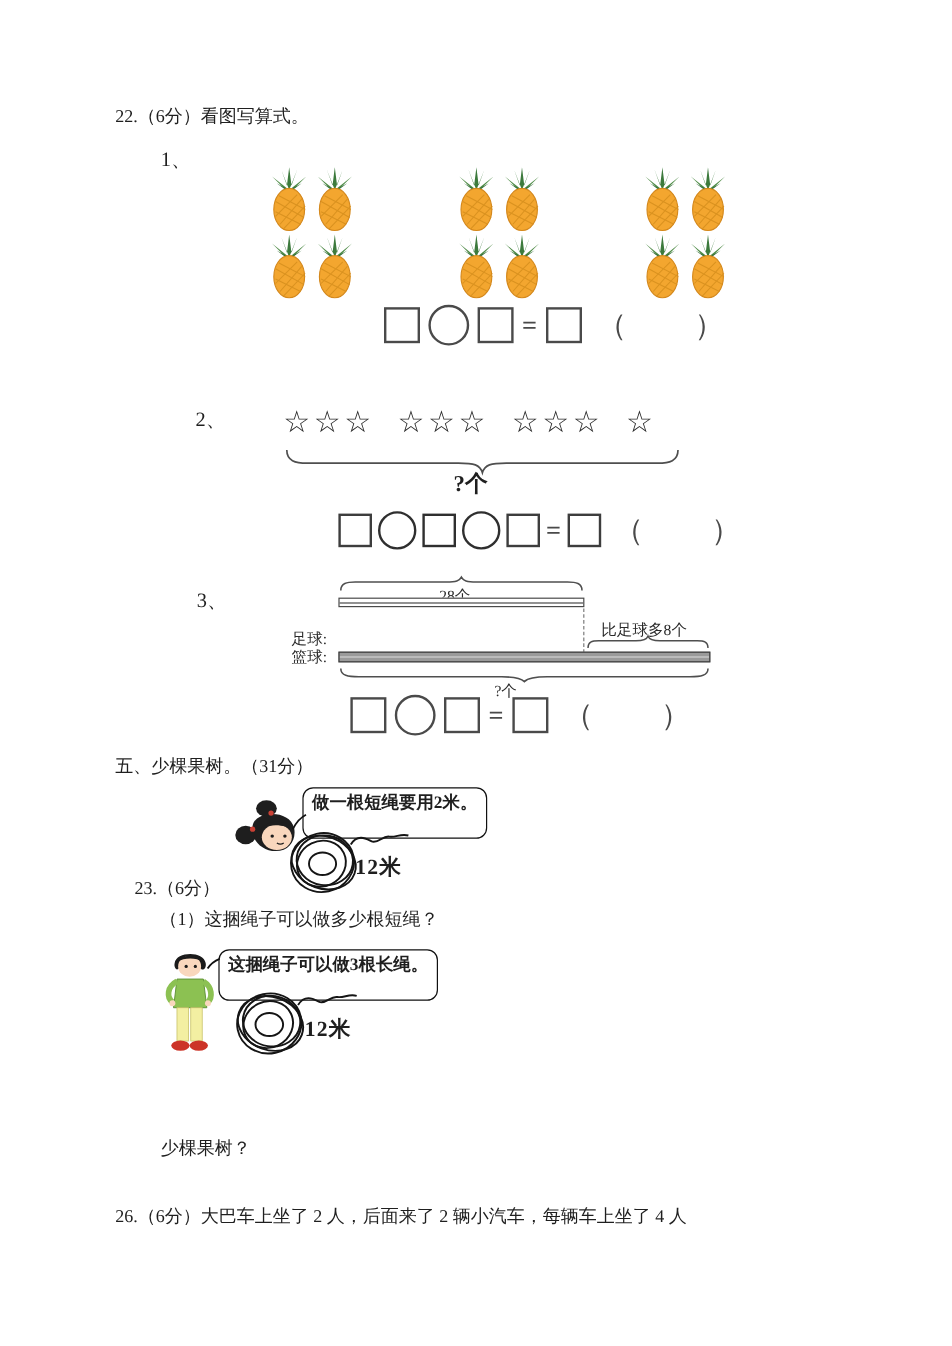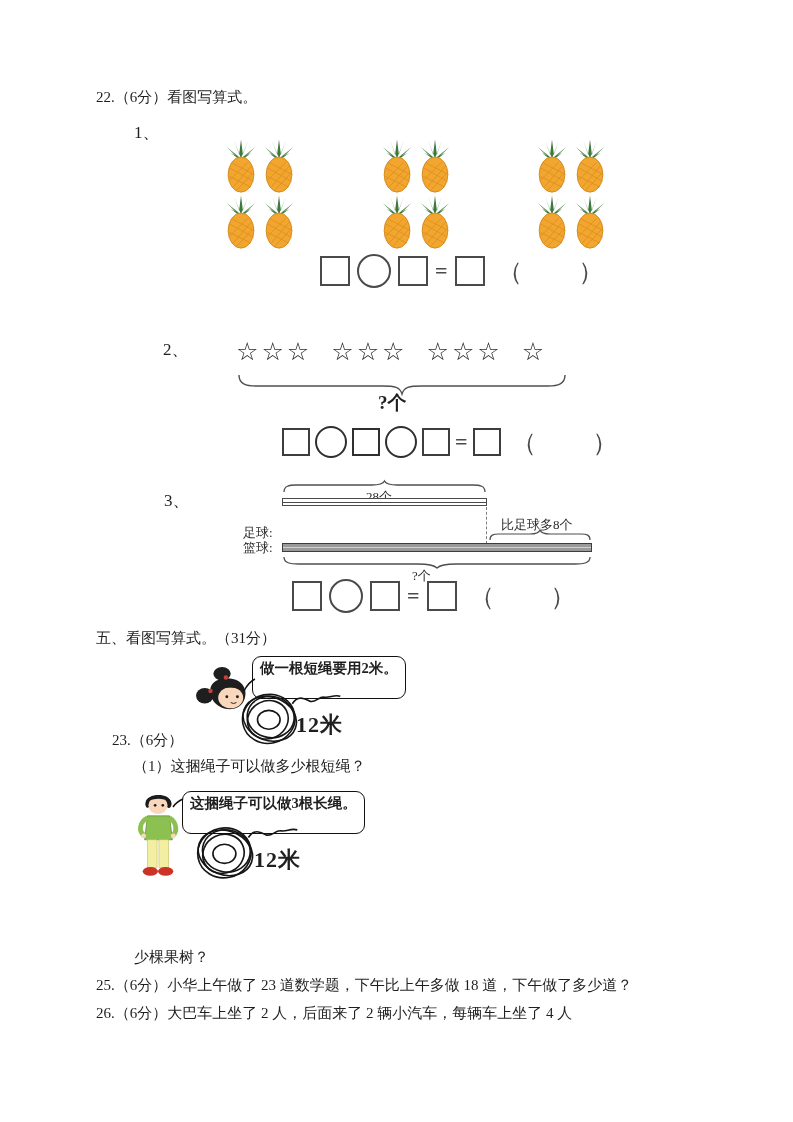--- a/index.html
+++ b/index.html
@@ -64,21 +64,21 @@
   .bubble {
     position:absolute;
     border:1.7px solid #111;
     border-radius:9px;
     background:#fff;
     font-weight:bold;
     font-size:14.5px;
     padding:2px 7px 20px;
     white-space:nowrap;
   }
-  .rope-len { position:absolute; font-size:22px; font-weight:bold; letter-spacing:1px; }
+  .rope-len { position:absolute; font-size:18px; font-weight:bold; letter-spacing:1px; }
 
   svg.shape { position:absolute; overflow:visible; }
 </style>
 </head>
 <body>
 
 <div class="page">
 
   <svg width="0" height="0" style="position:absolute">
     <defs>
@@ -242,21 +242,21 @@
 
   <div class="eq-row" style="left:292px; top:579px;">
     <div class="eq-sq"></div>
     <div class="eq-circ"></div>
     <div class="eq-sq"></div>
     <span class="eq-eq">=</span>
     <div class="eq-sq"></div>
     <span class="eq-paren">（　　）</span>
   </div>
 
-  <div class="abs t15" style="left:96px; top:629px;">五、看图写算式。（31分）</div>
+  <div class="abs t15" style="left:96px; top:629px;">五、少棵果树。（31分）</div>
 
   <svg class="shape" style="left:194px; top:666px;" width="58" height="50">
       <use href="#girl"></use>
     </svg>
   <div class="bubble" style="left:252px; top:656px;">做一根短绳要用2米。</div>
   <svg class="shape" style="left:243px; top:678px;" width="14" height="14">
     <path d="M12,1 C6,4 3,9 1,13" fill="none" stroke="#111" stroke-width="1.5"></path>
   </svg>
   <svg class="shape" style="left:232px; top:684px;" width="115" height="64">
       <use href="#rope"></use>
@@ -273,16 +273,15 @@
   <svg class="shape" style="left:172px; top:797px;" width="12" height="12">
     <path d="M11,2 C6,4 3,7 1,10" fill="none" stroke="#111" stroke-width="1.5"></path>
   </svg>
   <svg class="shape" style="left:188px; top:817px;" width="115" height="66">
       <use href="#rope"></use>
     </svg>
   <div class="rope-len" style="left:254px; top:845px;">12米</div>
 
 
   <div class="abs t15" style="left:134px; top:948px;">少棵果树？</div>
-  <div class="abs t15" style="left:96px; top:976px;">25.（6分）小华上午做了 23 道数学题，下午比上午多做 18 道，下午做了多少道？</div>
   <div class="abs t15" style="left:96px; top:1004px;">26.（6分）大巴车上坐了 2 人，后面来了 2 辆小汽车，每辆车上坐了 4 人</div>
 
 </div>
 
 </body></html>

